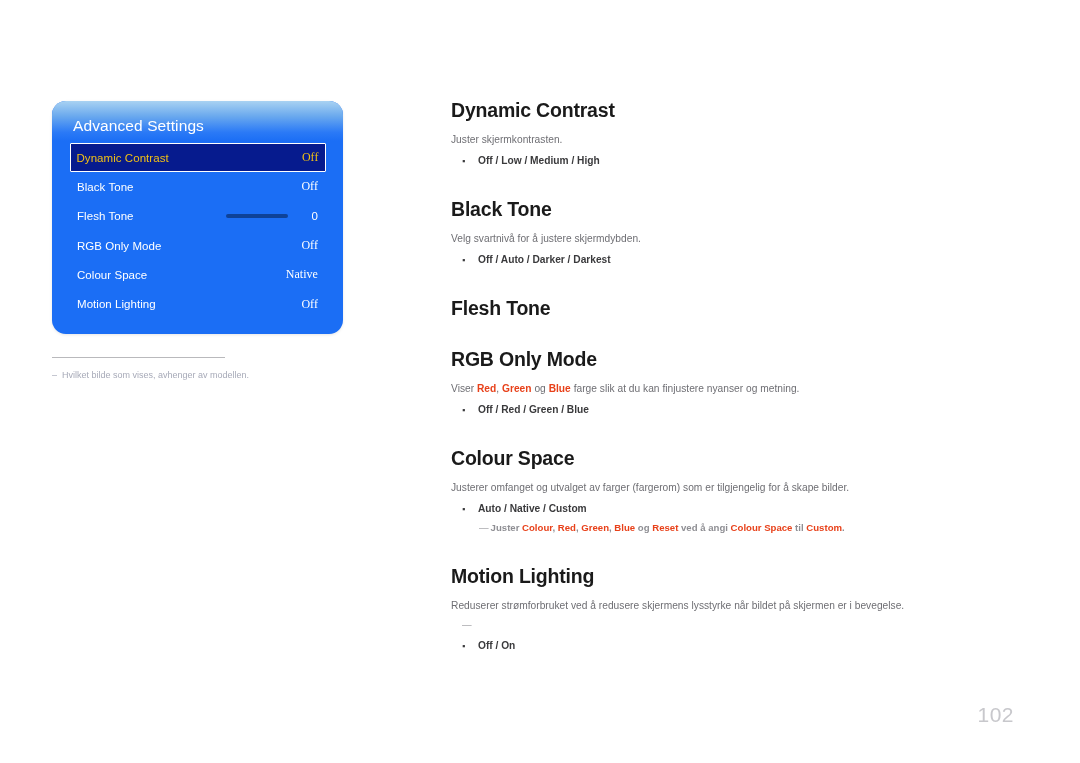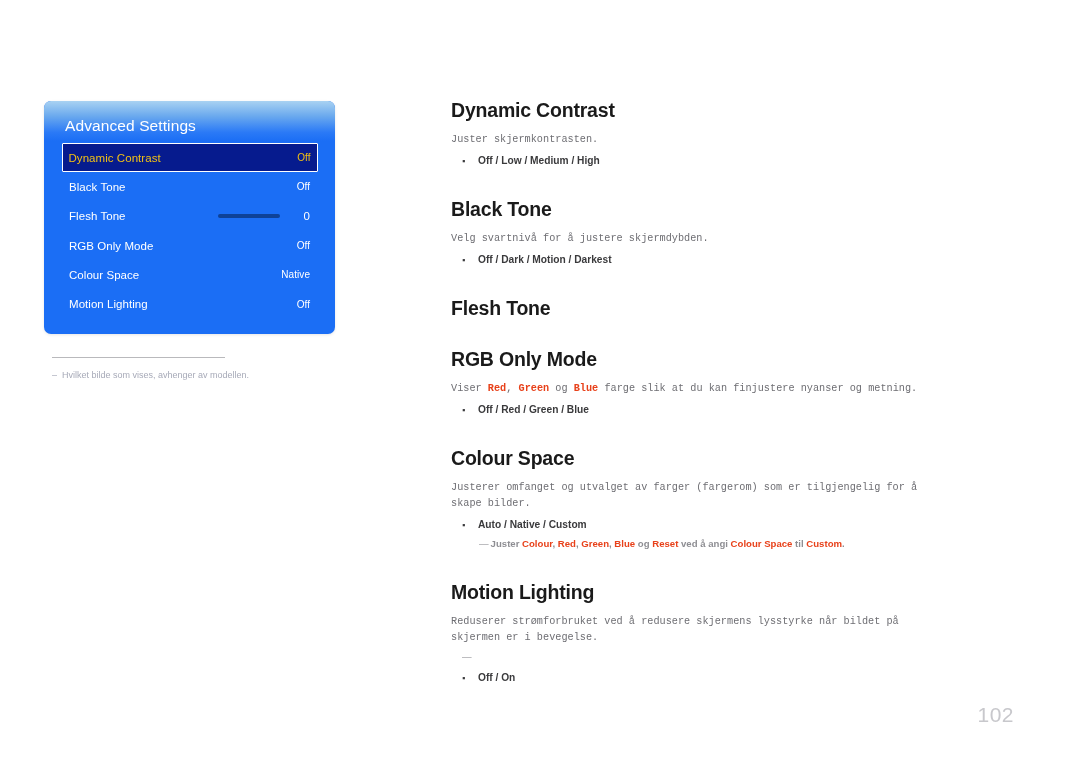--- a/index.html
+++ b/index.html
@@ -12,25 +12,25 @@
     height: 763px;
     position: relative;
     font-family: "Liberation Sans", sans-serif;
     -webkit-font-smoothing: antialiased;
     overflow: hidden;
   }
 
   
   #osd-panel {
     position: absolute;
-    left: 44px;
+    left: 52px;
     top: 101px;
     width: 291px;
     height: 233px;
-    border-radius: 7px;
+    border-radius: 14px;
     background: #1b6ef5;
     overflow: hidden;
     box-shadow: 0 1px 3px rgba(0,0,0,0.10);
   }
   #osd-panel .osd-gradient {
     position: absolute;
     left: 0; top: 0; right: 0;
     height: 40px;
     background: linear-gradient(to bottom, #a9d2f2 0%, #6aa9ee 38%, #2b7af6 78%, #1b6ef5 100%);
   }
@@ -61,24 +61,25 @@
     padding: 0 6px;
   }
   .osd-row .osd-label {
     font-size: 11.5px;
     color: #ffffff;
     white-space: nowrap;
     letter-spacing: 0.05px;
   }
   .osd-row .osd-value {
     margin-left: auto;
-    font-size: 10px;
+    font-size: 12px;
     color: #ffffff;
     white-space: nowrap;
     letter-spacing: 0.05px;
+    font-family: Liberation Serif, serif;
   }
   .osd-row.selected {
     background: #061b8e;
     border: 1.5px solid #ffffff;
     border-radius: 1px;
     margin: 0 17.5px;
   }
   .osd-row.selected .osd-label,
   .osd-row.selected .osd-value {
     color: #f2c014;
@@ -144,21 +145,20 @@
     letter-spacing: -0.2px;
     margin: 0;
     line-height: 26px;
   }
   .sec-desc {
     font-size: 10.2px;
     color: #6e6e73;
     line-height: 16px;
     margin: 9px 0 0 0;
     letter-spacing: 0.02px;
-    font-family: Liberation Mono, monospace;
   }
   .bullet-line {
     display: flex;
     align-items: flex-start;
     margin: 5px 0 0 0;
     padding-left: 11px;
   }
   .bullet-line .dot {
     color: #3a3a3c;
     font-size: 9px;
@@ -270,21 +270,21 @@
     </div>
   </div>
 
   <div class="gap-lg"></div>
 
   <div class="section">
     <h2 class="sec-title">Black Tone</h2>
     <p class="sec-desc">Velg svartnivå for å justere skjermdybden.</p>
     <div class="bullet-line">
       <span class="dot">▪</span>
-      <span class="opts kw">Off / Dark / Motion / Darkest</span>
+      <span class="opts kw">Off / Auto / Darker / Darkest</span>
     </div>
   </div>
 
   <div class="gap-lg"></div>
 
   <div class="section">
     <h2 class="sec-title">Flesh Tone</h2>
   </div>
 
   <div class="gap-md"></div>

